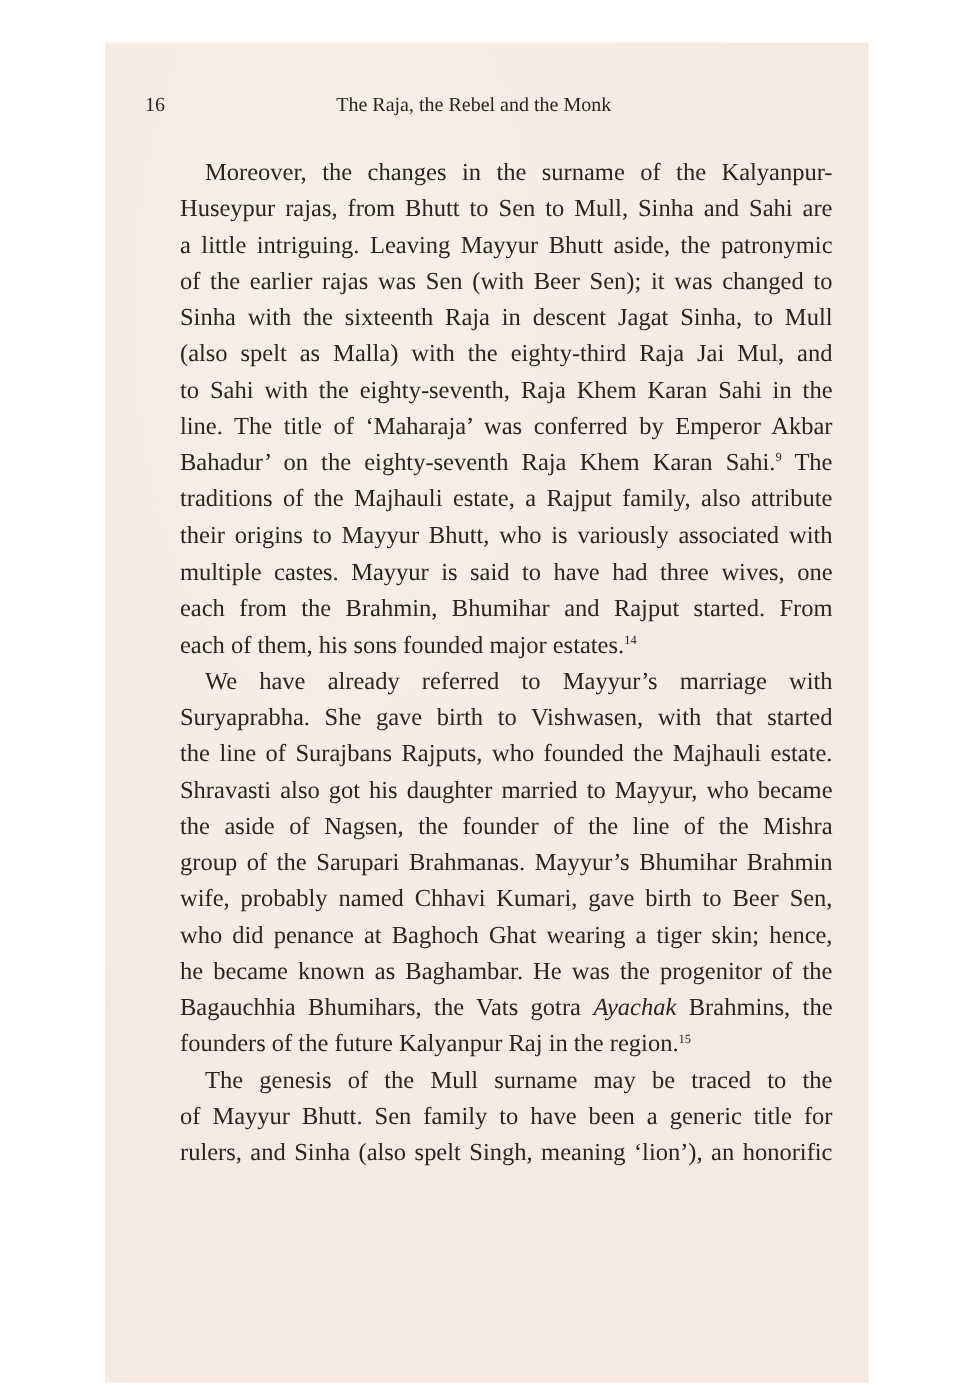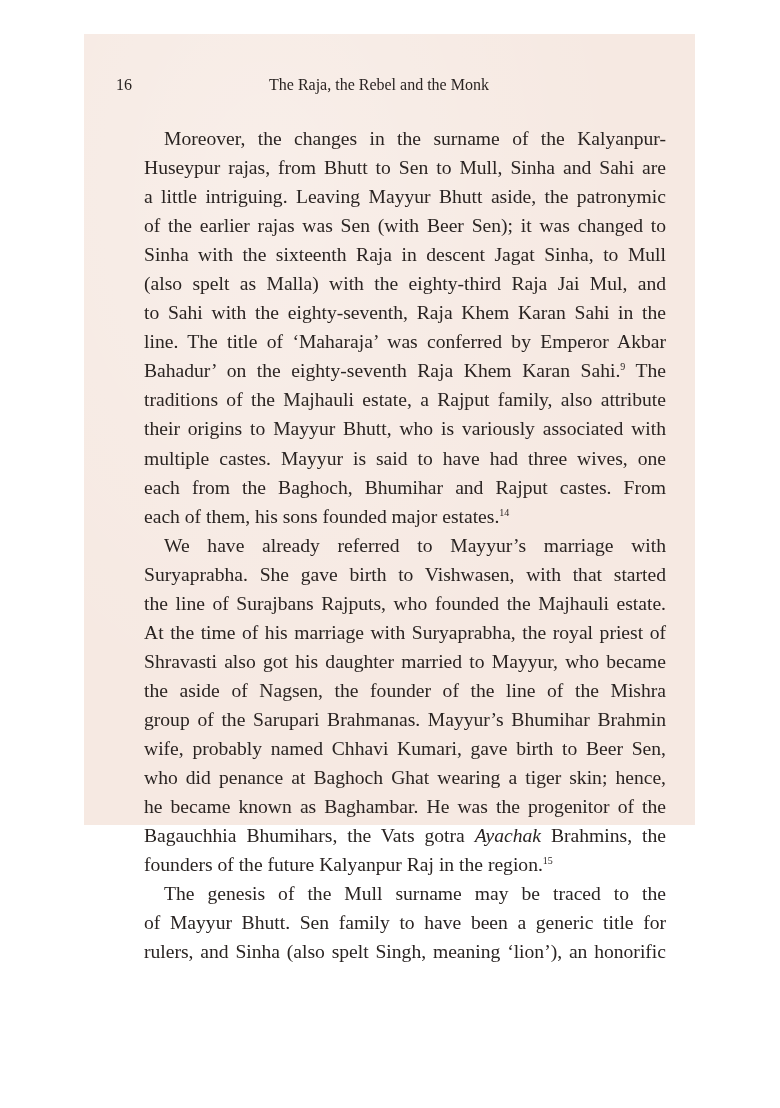--- a/index.html
+++ b/index.html
@@ -1,18 +1,18 @@
 <!DOCTYPE html>
 <html><head>
 <meta charset="utf-8">
 <style>
   html, body { margin:0; padding:0; background:#ffffff; }
   body { width:780px; height:1108px; position:relative; overflow:hidden; }
   .page {
-    position:absolute; left:84px; top:34px; width:611px; height:791px;
+    position:absolute; left:84px; top:34px; width:611px; height:1072px;
     background:#f6e9e2;
     background-image: radial-gradient(ellipse at 30% 20%, rgba(255,255,255,0.25), rgba(0,0,0,0) 60%);
   }
   .header {
     position:absolute; left:0; top:0; width:100%; height:100px;
     font-family:"Liberation Serif", "DejaVu Serif", serif; color:#2a2422;
   }
   .page-number { position:absolute; left:32px; top:42px; font-size:16px; }
   .running-title { position:absolute; left:185px; top:42px; font-size:16px;text-align:center; }
   .body-text {
@@ -42,28 +42,27 @@
         <span class="line"><span>a little intriguing. Leaving Mayyur Bhutt aside, the patronymic</span></span>
         <span class="line"><span>of the earlier rajas was Sen (with Beer Sen); it was changed to</span></span>
         <span class="line"><span>Sinha with the sixteenth Raja in descent Jagat Sinha, to Mull</span></span>
         <span class="line"><span>(also spelt as Malla) with the eighty-third Raja Jai Mul, and</span></span>
         <span class="line"><span>to Sahi with the eighty-seventh, Raja Khem Karan Sahi in the</span></span>
         <span class="line"><span>line. The title of ‘Maharaja’ was conferred by Emperor Akbar</span></span>
         <span class="line"><span>Bahadur’ on the eighty-seventh Raja Khem Karan Sahi.</span><sup>9</sup><span> The</span></span>
         <span class="line"><span>traditions of the Majhauli estate, a Rajput family, also attribute</span></span>
         <span class="line"><span>their origins to Mayyur Bhutt, who is variously associated with</span></span>
         <span class="line"><span>multiple castes. Mayyur is said to have had three wives, one</span></span>
-        <span class="line"><span>each from the Baghoch, Bhumihar and Rajput castes. From</span></span>
+        <span class="line"><span>each from the Brahmin, Bhumihar and Rajput started. From</span></span>
         <span class="line last"><span>each of them, his sons founded major estates.</span><sup>14</sup></span>
       </div>
       <div>
         <span class="line indent"><span>We have already referred to Mayyur’s marriage with</span></span>
         <span class="line"><span>Suryaprabha. She gave birth to Vishwasen, with that started</span></span>
         <span class="line"><span>the line of Surajbans Rajputs, who founded the Majhauli estate.</span></span>
-        <span class="line"><span>At the time of his marriage with Suryaprabha, the royal priest of</span></span>
         <span class="line"><span>Shravasti also got his daughter married to Mayyur, who became</span></span>
         <span class="line"><span>the aside of Nagsen, the founder of the line of the Mishra</span></span>
         <span class="line"><span>group of the Sarupari Brahmanas. Mayyur’s Bhumihar Brahmin</span></span>
         <span class="line"><span>wife, probably named Chhavi Kumari, gave birth to Beer Sen,</span></span>
         <span class="line"><span>who did penance at Baghoch Ghat wearing a tiger skin; hence,</span></span>
         <span class="line"><span>he became known as Baghambar. He was the progenitor of the</span></span>
         <span class="line"><span>Bagauchhia Bhumihars, the Vats gotra </span><em>Ayachak</em><span> Brahmins, the</span></span>
         <span class="line last"><span>founders of the future Kalyanpur Raj in the region.</span><sup>15</sup></span>
       </div>
       <div>

